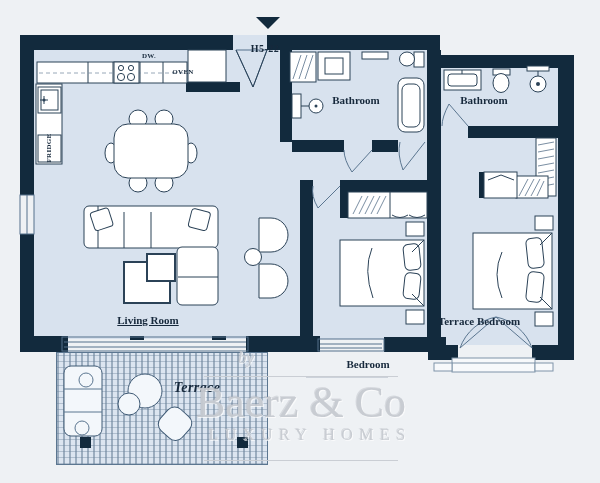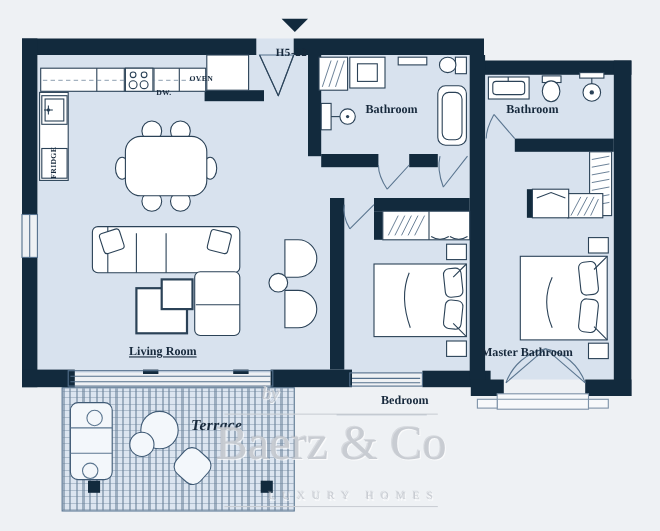--- a/index.html
+++ b/index.html
@@ -20,22 +20,22 @@
   .fridge{transform:translate(-50%,-50%) rotate(-90deg);}
   .ter{font-size:14px;letter-spacing:.4px;font-style:italic;}
   .unit{font-size:10px;letter-spacing:.5px;}
   
   .wm{position:absolute;left:202px;top:348px;width:198px;height:118px;z-index:6;
       color:#c7cbd1;opacity:.95;pointer-events:none;}
   .wm > div{position:absolute;text-shadow:1px 1px 0 rgba(255,255,255,.75),-1px -1px 0 rgba(150,156,165,.28);}
   .wm-by{left:36px;top:0;font-size:17px;font-style:italic;}
   .wm-rule-top{left:2px;right:2px;top:28px;border-top:1px solid #c9cdd3;height:0;}
   .wm-brand{left:50%;top:33px;transform:translateX(-50%);font-size:44px;line-height:1;white-space:nowrap;}
-  .wm-tagline{left:0;right:0;top:98px;font-size:10px;letter-spacing:6.5px;text-indent:6.5px;
-              text-align:right;white-space:nowrap;}
+  .wm-tagline{left:0;right:0;top:78px;font-size:16px;letter-spacing:6.5px;text-indent:6.5px;
+              text-align:center;white-space:nowrap;}
   .wm-rule-bottom{left:2px;right:2px;top:112px;border-top:1px solid #c9cdd3;height:0;}
   
   .wall{fill:#122a3d;}
   .fx{fill:#ffffff;stroke:#2b4257;stroke-width:1;}
   .fxl{fill:#f3f7fb;stroke:#3f5a75;stroke-width:1;}
   .ln{stroke:#2b4257;stroke-width:1;fill:none;}
   .hatch{stroke:#58718a;stroke-width:.8;fill:none;}
   .arc{stroke:#5b7690;stroke-width:1;fill:none;}
   .winln{stroke:#54708c;stroke-width:1;fill:none;}
 </style>
@@ -283,28 +283,28 @@
       <circle cx="129" cy="404" r="11" class="fxl"></circle>
       <rect x="161" y="409" width="29" height="29" rx="9" class="fxl" transform="rotate(42 175 423)"></rect>
       <rect x="80" y="437" width="11" height="11" fill="#122a3d"></rect>
       <rect x="237" y="437" width="11" height="11" fill="#122a3d"></rect>
     </g>
 
     <rect x="188" y="50" width="38" height="32" class="fx"></rect>
   </svg>
 
   <div class="lbl unit" style="left:265px;top:12px;margin-top:36px;">H5-22</div>
-  <div class="lbl sm" style="left:149px;top:84px;">DW.</div>
+  <div class="lbl sm" style="left:149px;top:56px;">DW.</div>
   <div class="lbl sm" style="left:173px;top:72px;padding-left:20px;">OVEN</div>
   <div class="lbl sm fridge" style="left:49px;top:148px;">FRIDGE</div>
   <div class="lbl rm" style="left:356px;top:100px;">Bathroom</div>
   <div class="lbl rm" style="left:484px;top:100px;">Bathroom</div>
   <div class="lbl rm" style="left:148px;top:320px;text-decoration:underline;">Living Room</div>
   <div class="lbl rm" style="left:368px;top:321px;margin-top:43px;">Bedroom</div>
-  <div class="lbl rm" style="left:479px;top:321px;">Master Bathroom</div>
+  <div class="lbl rm" style="left:479px;top:321px;">Terrace Bedroom</div>
   <div class="lbl ter" style="left:197px;top:388px;">Terrace</div>
 
   <div class="wm">
     <div class="wm-by">by</div>
     <div class="wm-rule-top"></div>
     <div class="wm-brand">Baerz &amp; Co</div>
     <div class="wm-tagline">LUXURY HOMES</div>
     <div class="wm-rule-bottom"></div>
   </div>
 

